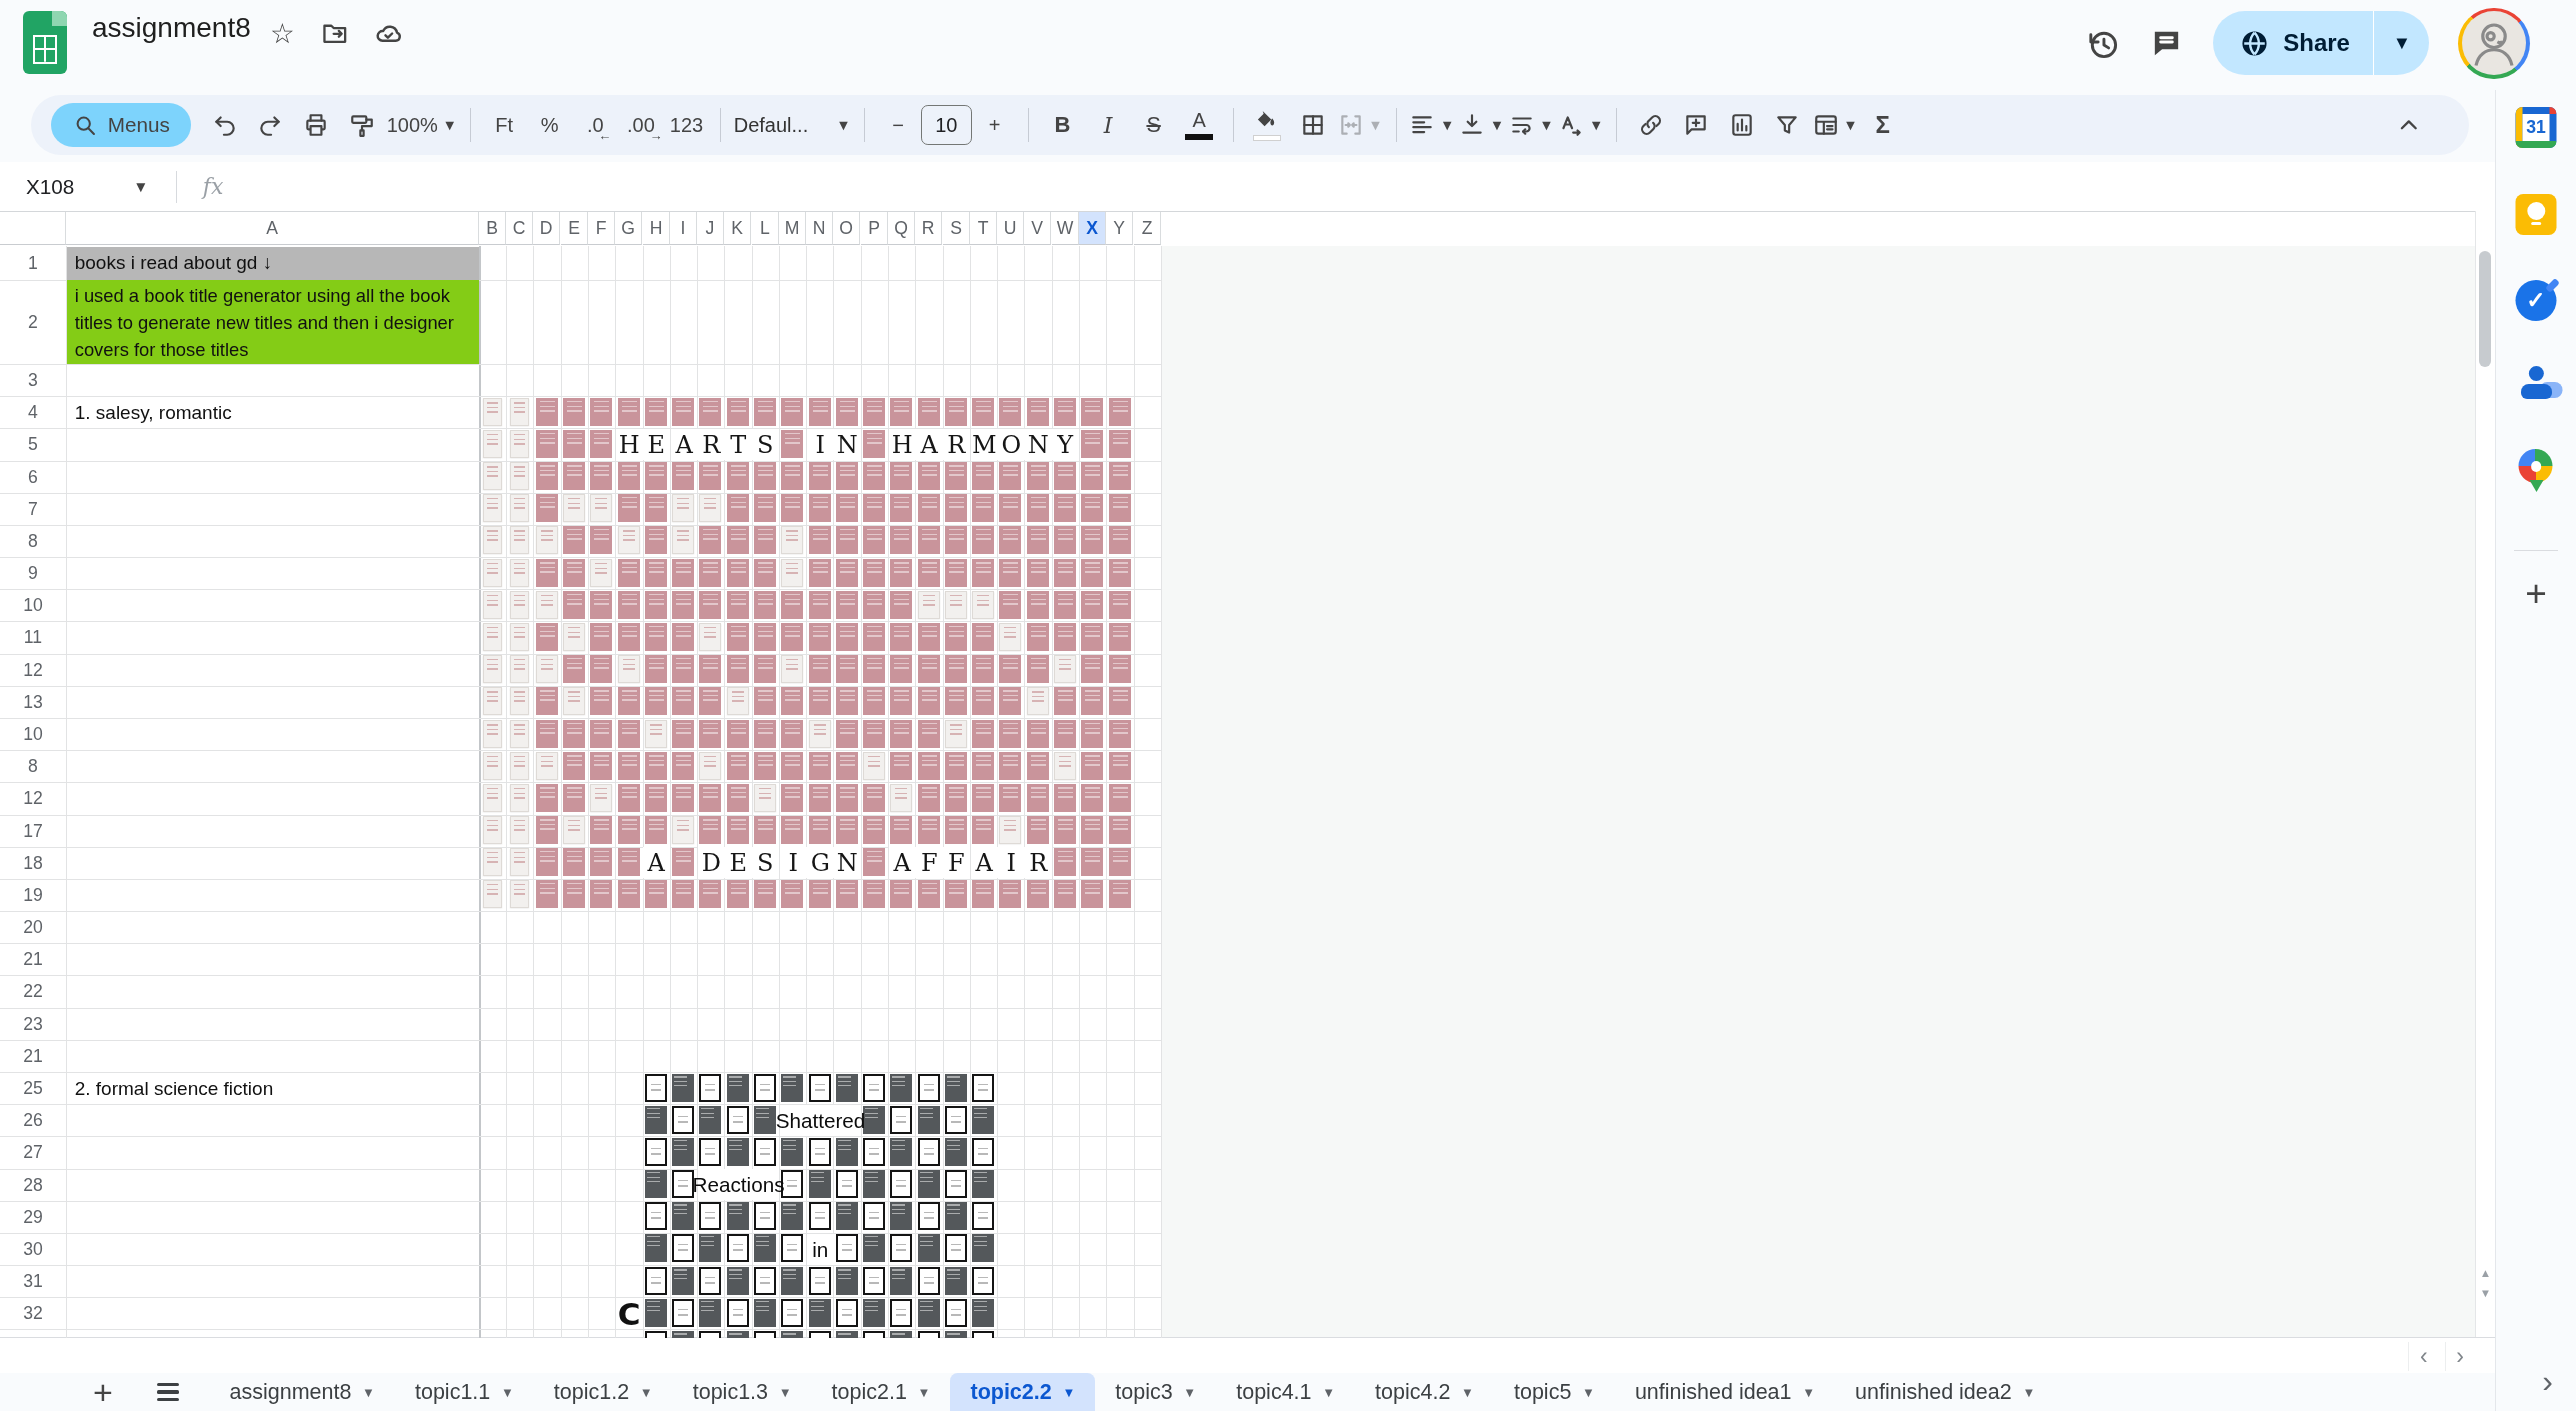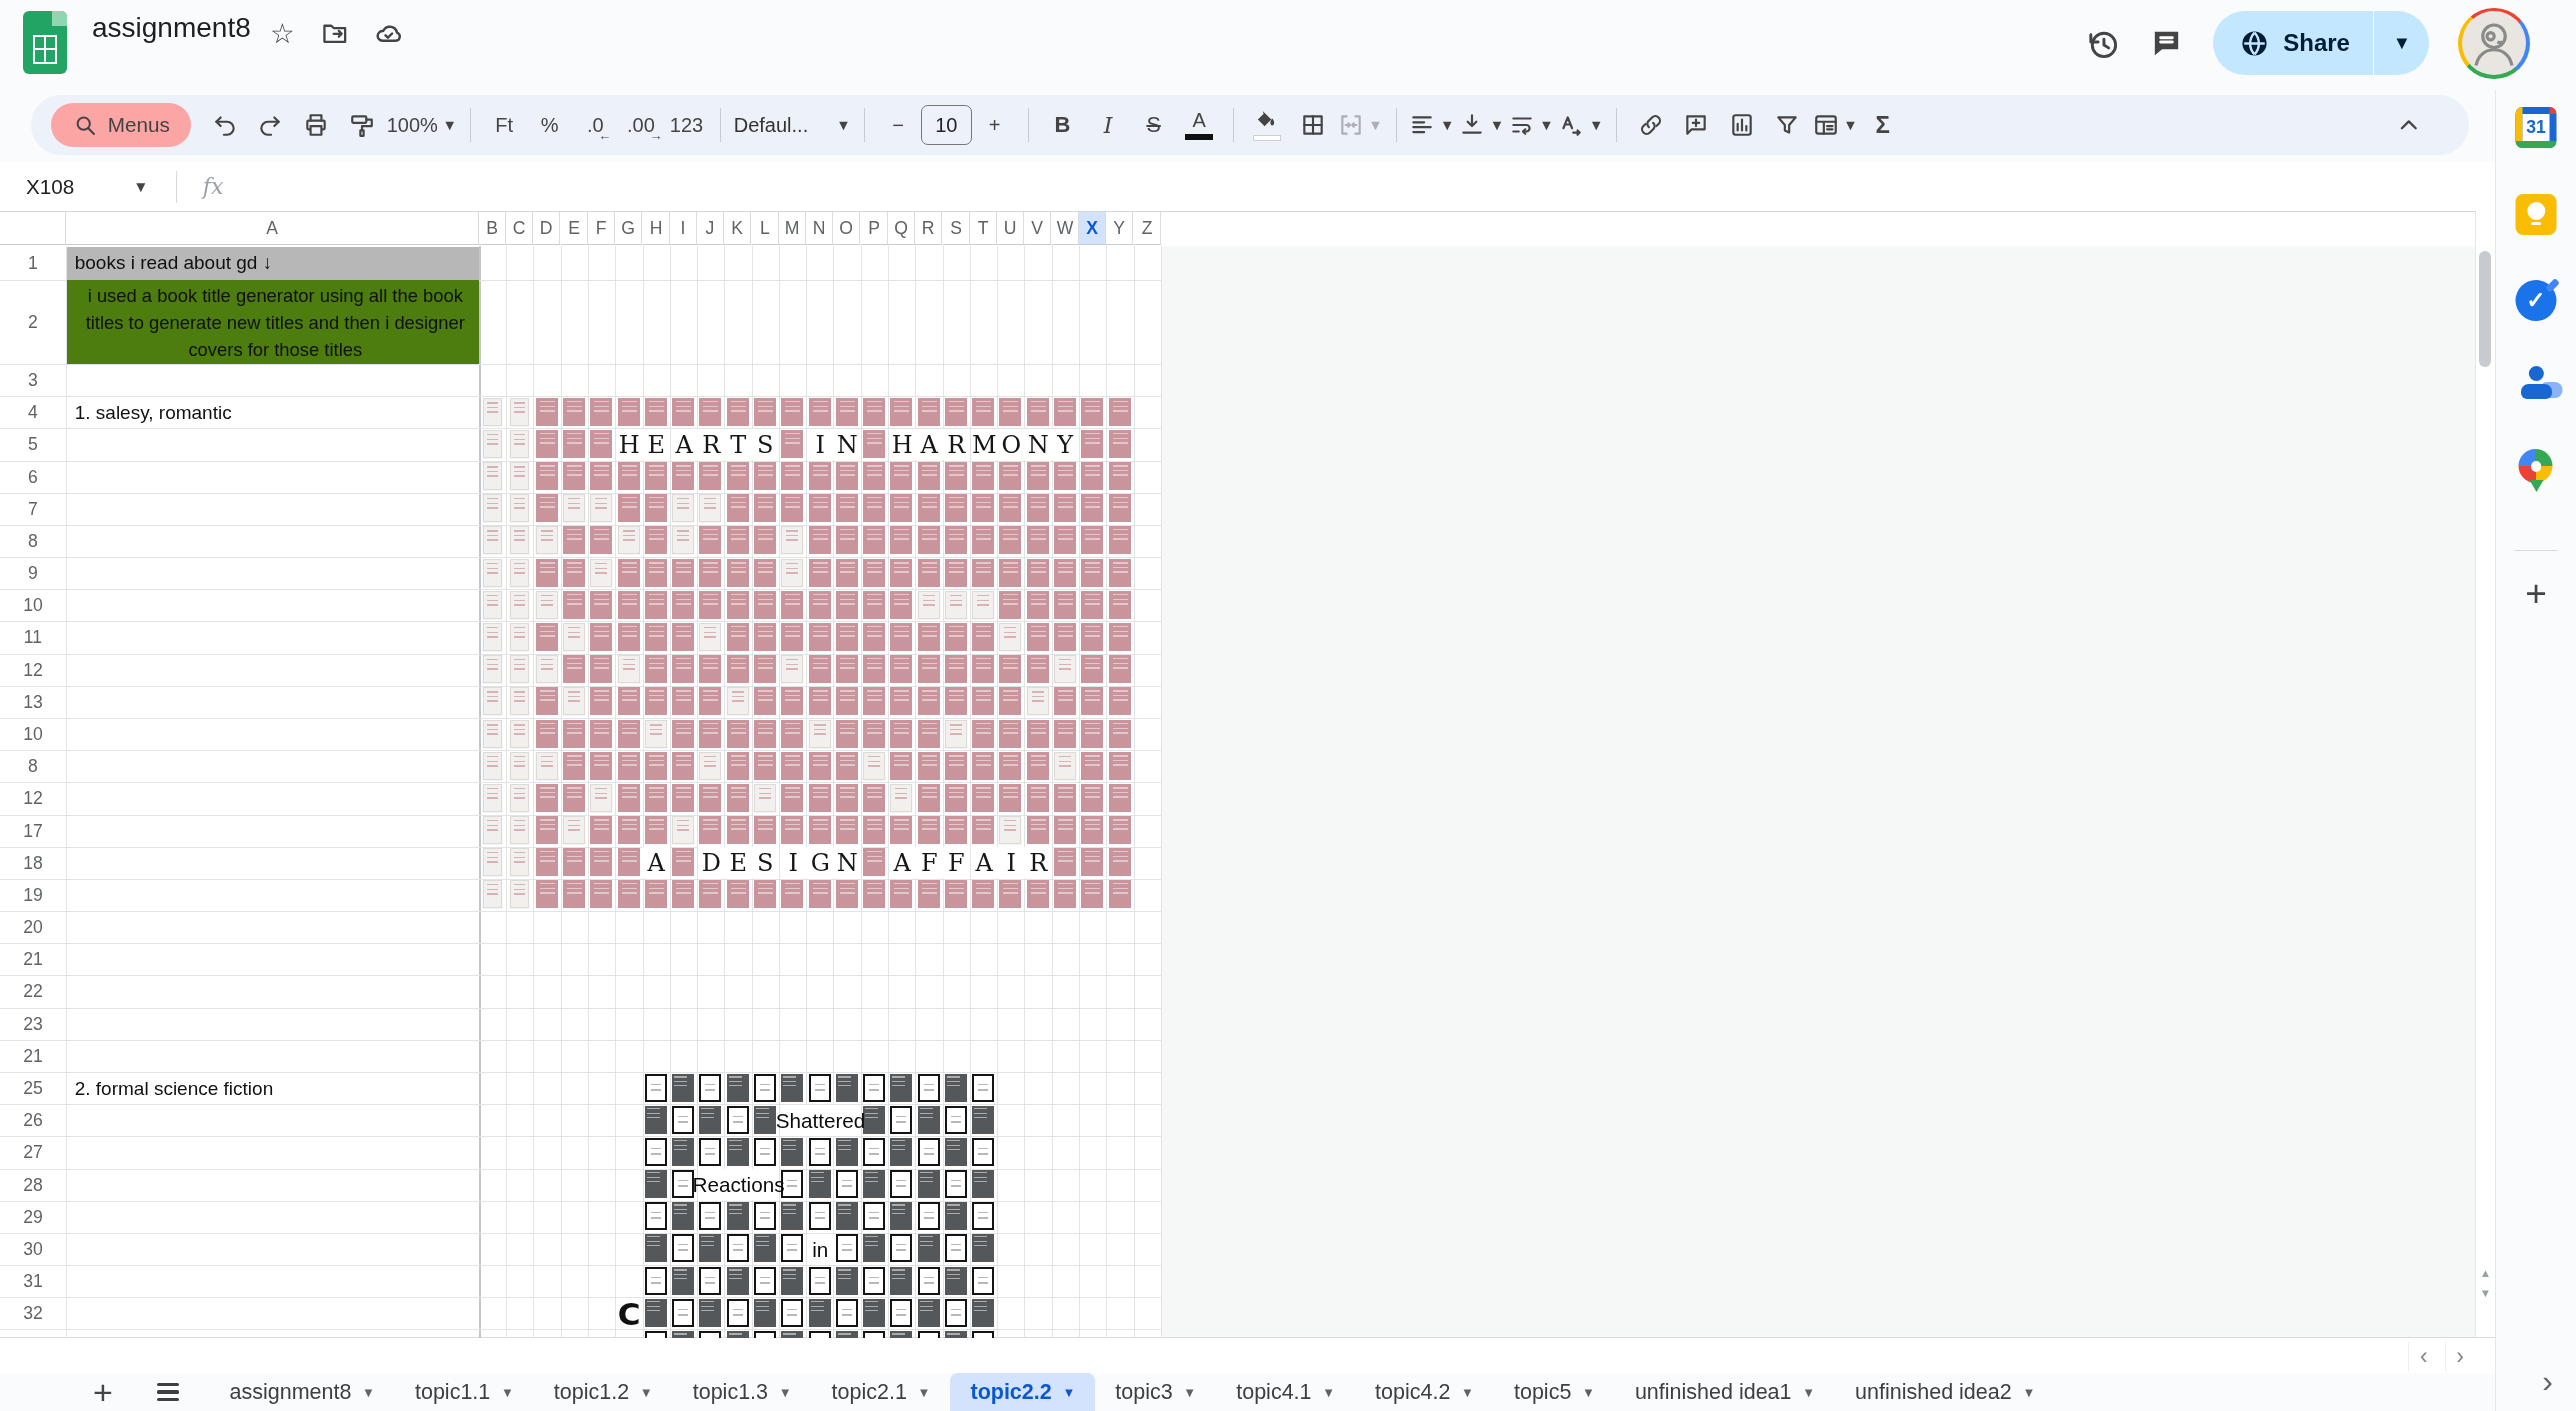--- a/index.html
+++ b/index.html
@@ -29,21 +29,21 @@
     background:conic-gradient(from -40deg,#ea4335 0 25%,#4285f4 25% 50%,#34a853 50% 75%,#fbbc04 75% 100%);}
   .avatar .inner{width:64px;height:64px;border-radius:50%;background:#e9e6e1;overflow:hidden;display:flex;align-items:center;justify-content:center;}
 
   
   .toolbar{position:absolute;left:31px;top:95px;width:2438px;height:60px;background:#edf2fa;border-radius:30px;
     display:flex;align-items:center;padding:0 20px;box-sizing:border-box;}
   .tb{display:flex;align-items:center;justify-content:center;min-width:41px;height:44px;border-radius:6.1px;
     color:#444;font-size:20px;margin:0 2.3px;position:relative;}
   .tb-caret{font-size:14.6px;color:#444;margin-left:4.6px;}
   .tb-div{width:0.8px;height:34px;background:#c6cbd4;margin:0 10.7px;}
-  .menus-pill{display:flex;align-items:center;gap:10.7px;background:#fca5a5;border-radius:22px;height:44px;padding:0 21.5px;margin-right:10.7px;}
+  .menus-pill{display:flex;align-items:center;gap:10.7px;background:#7dd3fc;border-radius:22px;height:44px;padding:0 21.5px;margin-right:10.7px;}
   .menus-label{font-size:20.7px;color:#444;}
   .zoom-label{font-size:20px;}
   .dec{position:relative;font-size:20px;}
   .dec .sub{position:absolute;font-size:13px;bottom:-6.1px;right:-7.7px;}
   .fontname{font-size:20px;color:#333;min-width:98px;text-align:left;}
   .sizebox{width:49px;height:38px;border:1.5px solid #747775;border-radius:6.9px;display:flex;align-items:center;justify-content:center;font-size:20px;background:transparent;}
   .b-bold{font-weight:bold;font-size:22px;}
   .b-italic{font-family:"DejaVu Serif",serif;font-style:italic;font-size:22px;}
   .b-strike{text-decoration:line-through;font-size:21.5px;}
   .colorbtn{display:flex;flex-direction:column;align-items:center;line-height:1;}
@@ -492,21 +492,21 @@
       <div class="rownum" style="top: 826px; height: 32px;">25</div>
       <div class="rownum" style="top: 858px; height: 32px;">26</div>
       <div class="rownum" style="top: 890px; height: 32px;">27</div>
       <div class="rownum" style="top: 923px; height: 32px;">28</div>
       <div class="rownum" style="top: 955px; height: 32px;">29</div>
       <div class="rownum" style="top: 987px; height: 32px;">30</div>
       <div class="rownum" style="top: 1019px; height: 32px;">31</div>
       <div class="rownum" style="top: 1051px; height: 32px;">32</div>
       <div class="rownum" style="top: 1083px; height: 32px;">33</div>
       <div class="cell-text" style="left: 67px; top: 0.8px; width: 412px; height: 33px; background: rgb(183, 183, 183);">books i read about gd ↓</div>
-      <div class="cell-text multiline" style="left: 67px; top: 34px; width: 412px; height: 84px; background: #4d7c0f; text-align: center;">i used a book title generator using all the book titles to generate new titles and then i designer covers for those titles</div>
+      <div class="cell-text multiline" style="left: 67px; top: 34px; width: 412px; height: 84px; background: #84cc16;">i used a book title generator using all the book titles to generate new titles and then i designer covers for those titles</div>
       <div class="cell-text" style="left: 67px; top: 151px; width: 412px; height: 31px;">1. salesy, romantic</div>
       <div class="cell-text" style="left: 67px; top: 827px; width: 412px; height: 31px;">2. formal science fiction</div>
       <div class="cell-text bigletter" style="left: 616px; top: 1052px; width: 26.5px; height: 31px;">C</div>
       <div class="cover cov-white" style="left: 483px; top: 152px; width: 19px; height: 28px;"></div>
       <div class="cover cov-white" style="left: 510px; top: 152px; width: 19px; height: 28px;"></div>
       <div class="cover cov-pink" style="left: 536px; top: 152px; width: 22px; height: 28px;"></div>
       <div class="cover cov-pink" style="left: 563px; top: 152px; width: 22px; height: 28px;"></div>
       <div class="cover cov-pink" style="left: 590px; top: 152px; width: 22px; height: 28px;"></div>
       <div class="cover cov-pink" style="left: 618px; top: 152px; width: 22px; height: 28px;"></div>
       <div class="cover cov-pink" style="left: 645px; top: 152px; width: 22px; height: 28px;"></div>

